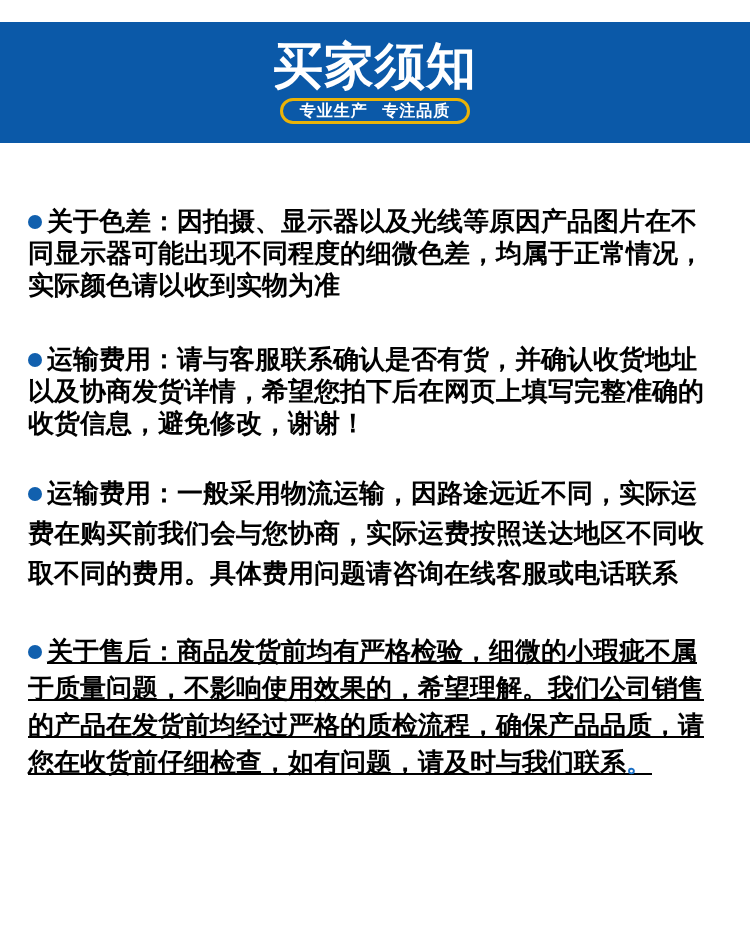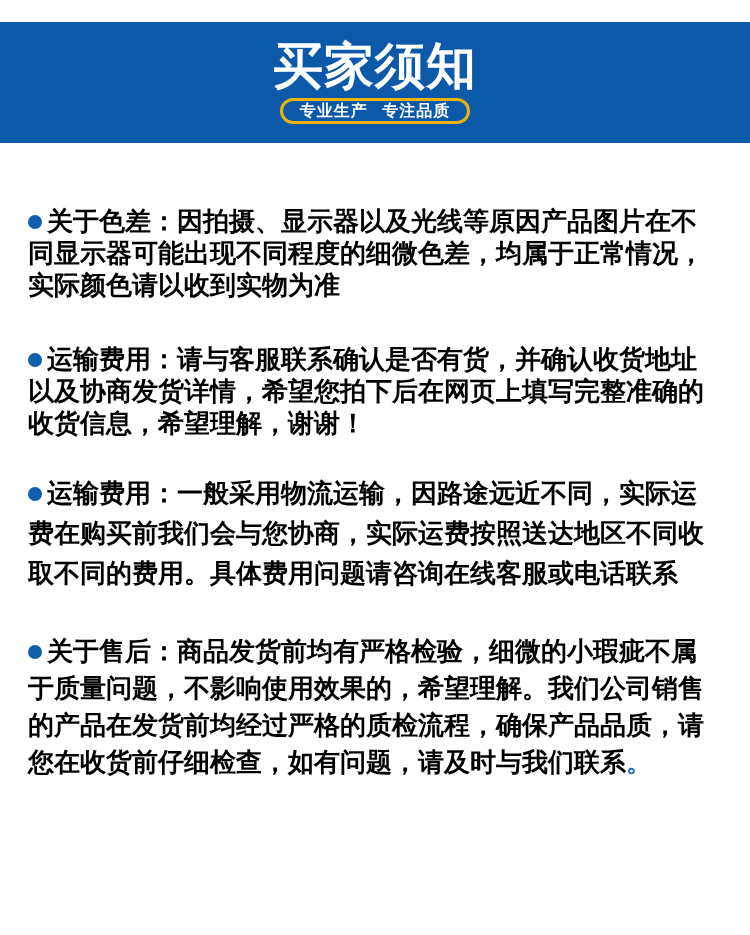--- a/index.html
+++ b/index.html
@@ -56,21 +56,21 @@
     font-size: 26px;
     font-weight: bold;
     color: #000000;
     text-align: left;
     word-break: break-all;
   }
   .n0 { margin-top: 62px; line-height: 32px; }
   .n1 { margin-top: 42px; line-height: 32px; }
   .n2 { margin-top: 34px; line-height: 32px; }
   .n3 { margin-top: 34px; line-height: 40px; }
-  .n4 { margin-top: 40px; line-height: 37px; }
+  .n4 { margin-top: 40px; line-height: 37px; text-decoration: underline; }
   .bullet {
     display: inline-block;
     width: 14px;
     height: 14px;
     border-radius: 50%;
     background: #1160ae;
     margin-right: 5px;
     vertical-align: 1px;
   }
   .suffix-blue { color: #1b6fc4; }
@@ -84,21 +84,21 @@
     <div class="banner-title">买家须知</div>
     <div class="tagline-pill">
       <span class="tagline-text">专业生产 专注品质</span>
     </div>
   </div>
 
   <div class="content">
 
     <p class="notice n0"><span class="bullet"></span><span>关于色差：</span><span>因拍摄、显示器以及光线等原因产品图片在不同显示器可能出现不同程度的细微色差，均属于正常情况，实际颜色请以收到实物为准</span><span class="suffix-blue"></span></p>
 
-    <p class="notice n1"><span class="bullet"></span><span>运输费用：</span><span>请与客服联系确认是否有货，并确认收货地址以及协商发货详情，希望您拍下后在网页上填写完整准确的收货信息，希望理解，谢谢！</span><span class="suffix-blue"></span></p>
+    <p class="notice n1"><span class="bullet"></span><span>运输费用：</span><span>请与客服联系确认是否有货，并确认收货地址以及协商发货详情，希望您拍下后在网页上填写完整准确的收货信息，避免修改，谢谢！</span><span class="suffix-blue"></span></p>
 
 
     <p class="notice n3"><span class="bullet"></span><span>运输费用：</span><span>一般采用物流运输，因路途远近不同，实际运费在购买前我们会与您协商，实际运费按照送达地区不同收取不同的费用。具体费用问题请咨询在线客服或电话联系</span><span class="suffix-blue"></span></p>
 
     <p class="notice n4"><span class="bullet"></span><span>关于售后：</span><span>商品发货前均有严格检验，细微的小瑕疵不属于质量问题，不影响使用效果的，希望理解。我们公司销售的产品在发货前均经过严格的质检流程，确保产品品质，请您在收货前仔细检查，如有问题，请及时与我们联系</span><span class="suffix-blue">。</span></p>
 
   </div>
 
 </div>
 

